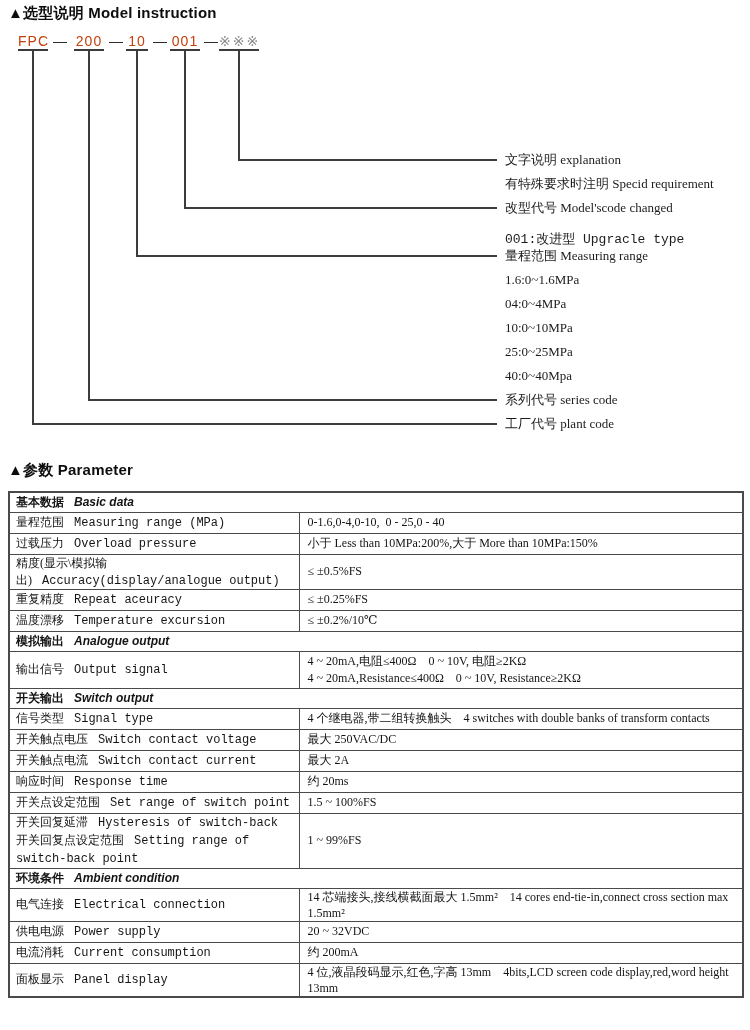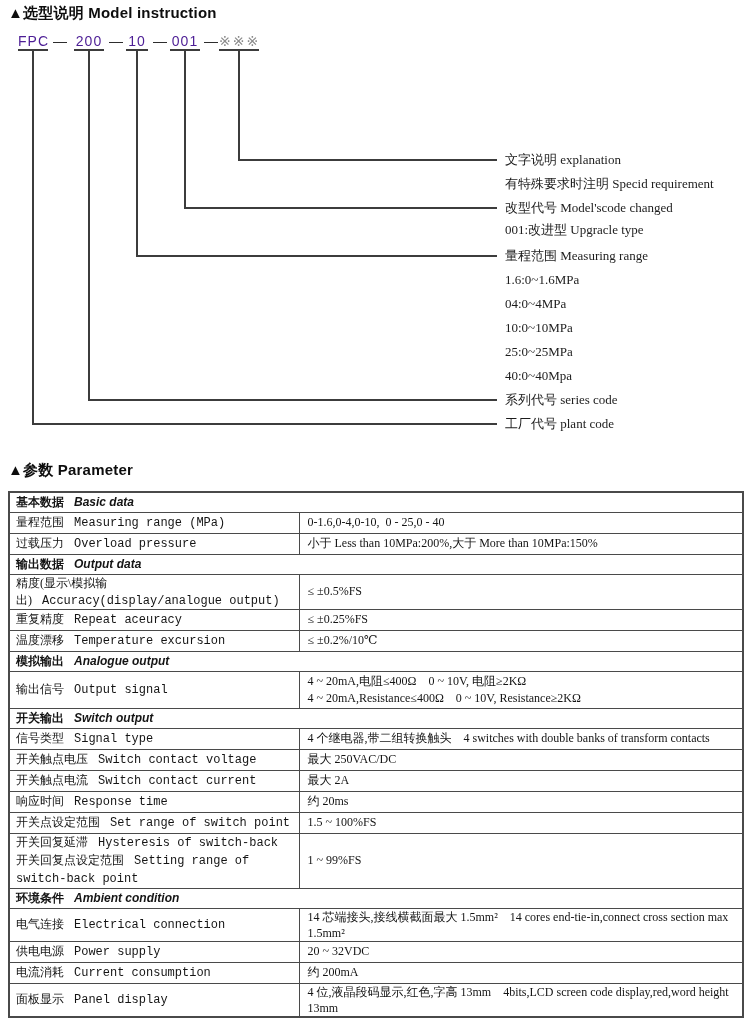--- a/index.html
+++ b/index.html
@@ -15,21 +15,21 @@
     font-weight:bold; font-size:15px; color:#0d0d0d; letter-spacing:0.2px;
   }
   #title-model { top:4px; }
   #title-param { top:461px; }
 
   
   #diagram { position:absolute; left:0; top:0; width:750px; height:455px; }
   .seg {
     position:absolute; top:33px; height:18px;
     font-family:"Liberation Sans","DejaVu Sans",sans-serif;
-    font-size:14px; color:#4c1d95; letter-spacing:1px;
+    font-size:14px; color:#c2410c; letter-spacing:1px;
     text-align:center; border-bottom:2px solid #3c3c3c; line-height:16px;
   }
   .seg.wild { color:#8a8a8a; letter-spacing:2px; }
   .dash {
     position:absolute; top:33px; height:16px; width:16px;
     font-family:"Liberation Sans","DejaVu Sans",sans-serif;
     font-size:14px; color:#2d2d2d; text-align:center; line-height:16px;
   }
   .vline { position:absolute; width:2px; background:#3c3c3c; top:51px; }
   .hline { position:absolute; height:2px; background:#3c3c3c; }
@@ -79,21 +79,21 @@
     <div class="hline" style="left: 184px; top: 207px; width: 313px;"></div>
     <div class="vline" style="left: 136px; top: 51px; height: 206px;"></div>
     <div class="hline" style="left: 136px; top: 255px; width: 361px;"></div>
     <div class="vline" style="left: 88px; top: 51px; height: 350px;"></div>
     <div class="hline" style="left: 88px; top: 399px; width: 409px;"></div>
     <div class="vline" style="left: 32px; top: 51px; height: 374px;"></div>
     <div class="hline" style="left: 32px; top: 423px; width: 465px;"></div>
     <div class="dlabel" style="top: 148px;">文字说明 explanation</div>
     <div class="dlabel" style="top: 196px;">改型代号 Model'scode changed</div>
     <div class="dlabel" style="top: 172px;">有特殊要求时注明 Specid requirement</div>
-    <div class="dlabel" style="top: 218px;">001:改进型 Upgracle type</div>
+    <div class="dlabel" style="top: 228px; font-family: Liberation Mono, monospace;">001:改进型 Upgracle type</div>
     <div class="dlabel" style="top: 244px;">量程范围 Measuring range</div>
     <div class="dlabel" style="top: 268px; text-align: right;">1.6:0~1.6MPa</div>
     <div class="dlabel" style="top: 292px;">04:0~4MPa</div>
     <div class="dlabel" style="top: 316px;">10:0~10MPa</div>
     <div class="dlabel" style="top: 340px;">25:0~25MPa</div>
     <div class="dlabel" style="top: 364px;">40:0~40Mpa</div>
     <div class="dlabel" style="top: 388px;">系列代号 series code</div>
     <div class="dlabel" style="top: 412px;">工厂代号 plant code</div>
   </div>
 
@@ -108,23 +108,20 @@
       <tr class="row-section">
         <td colspan="2"><span class="cn">基本数据</span><span class="en">Basic data</span></td>
       </tr>
       <tr class="row-data">
         <td class="label-cell"><span class="cn">量程范围</span><span class="en">Measuring range (MPa)</span></td>
         <td class="value-cell"><span>0-1.6,0-4,0-10,  0 - 25,0 - 40</span></td>
       </tr>
       <tr class="row-data">
         <td class="label-cell"><span class="cn">过载压力</span><span class="en">Overload pressure</span></td>
         <td class="value-cell"><span>小于 Less than 10MPa:200%,大于 More than 10MPa:150%</span></td>
-      </tr>
-      <tr class="row-section">
-        <td colspan="2"><span class="cn">输出数据</span><span class="en">Output data</span></td>
       </tr>
       <tr class="row-data">
         <td class="label-cell"><span class="cn">精度(显示\模拟输出)</span><span class="en">Accuracy(display/analogue output)</span></td>
         <td class="value-cell"><span>≤ ±0.5%FS</span></td>
       </tr>
       <tr class="row-data">
         <td class="label-cell"><span class="cn">重复精度</span><span class="en">Repeat aceuracy</span></td>
         <td class="value-cell"><span>≤ ±0.25%FS</span></td>
       </tr>
       <tr class="row-data">

